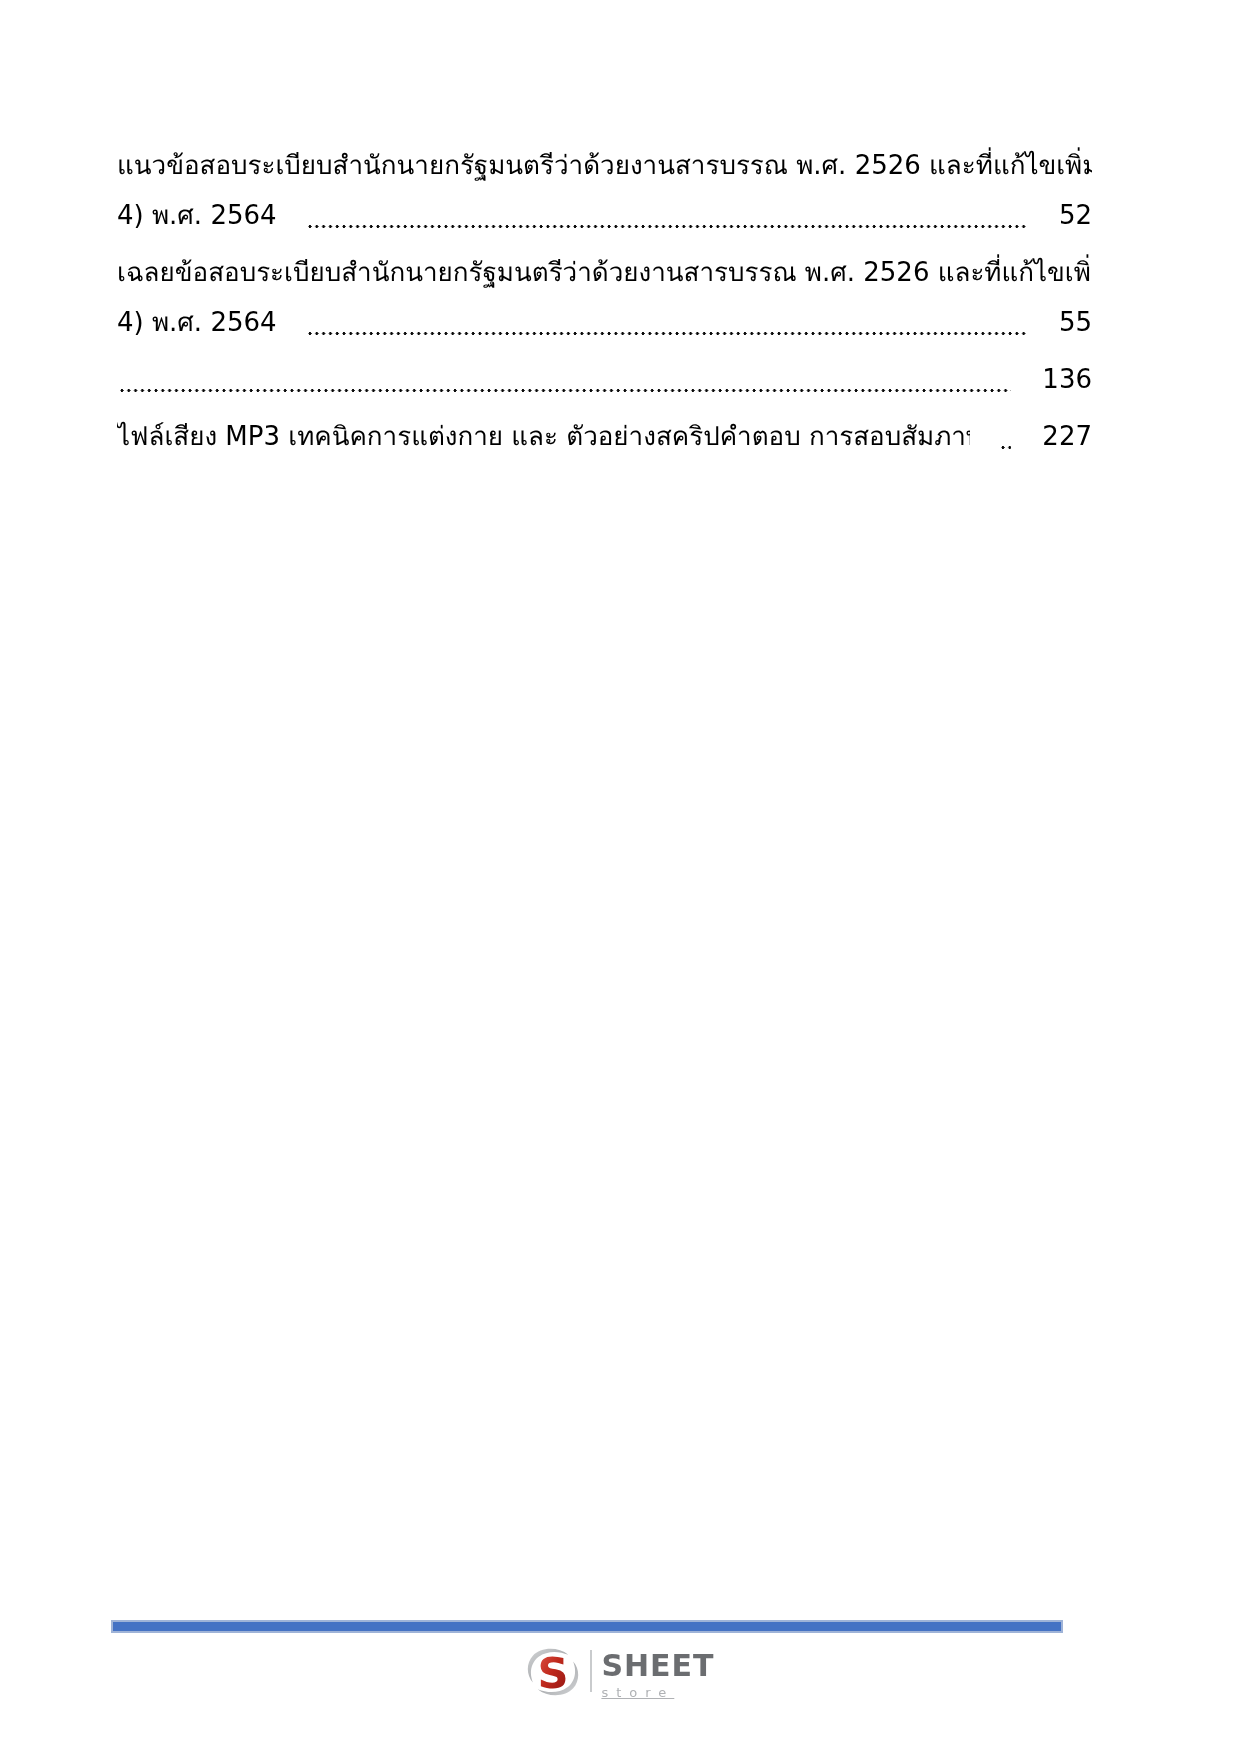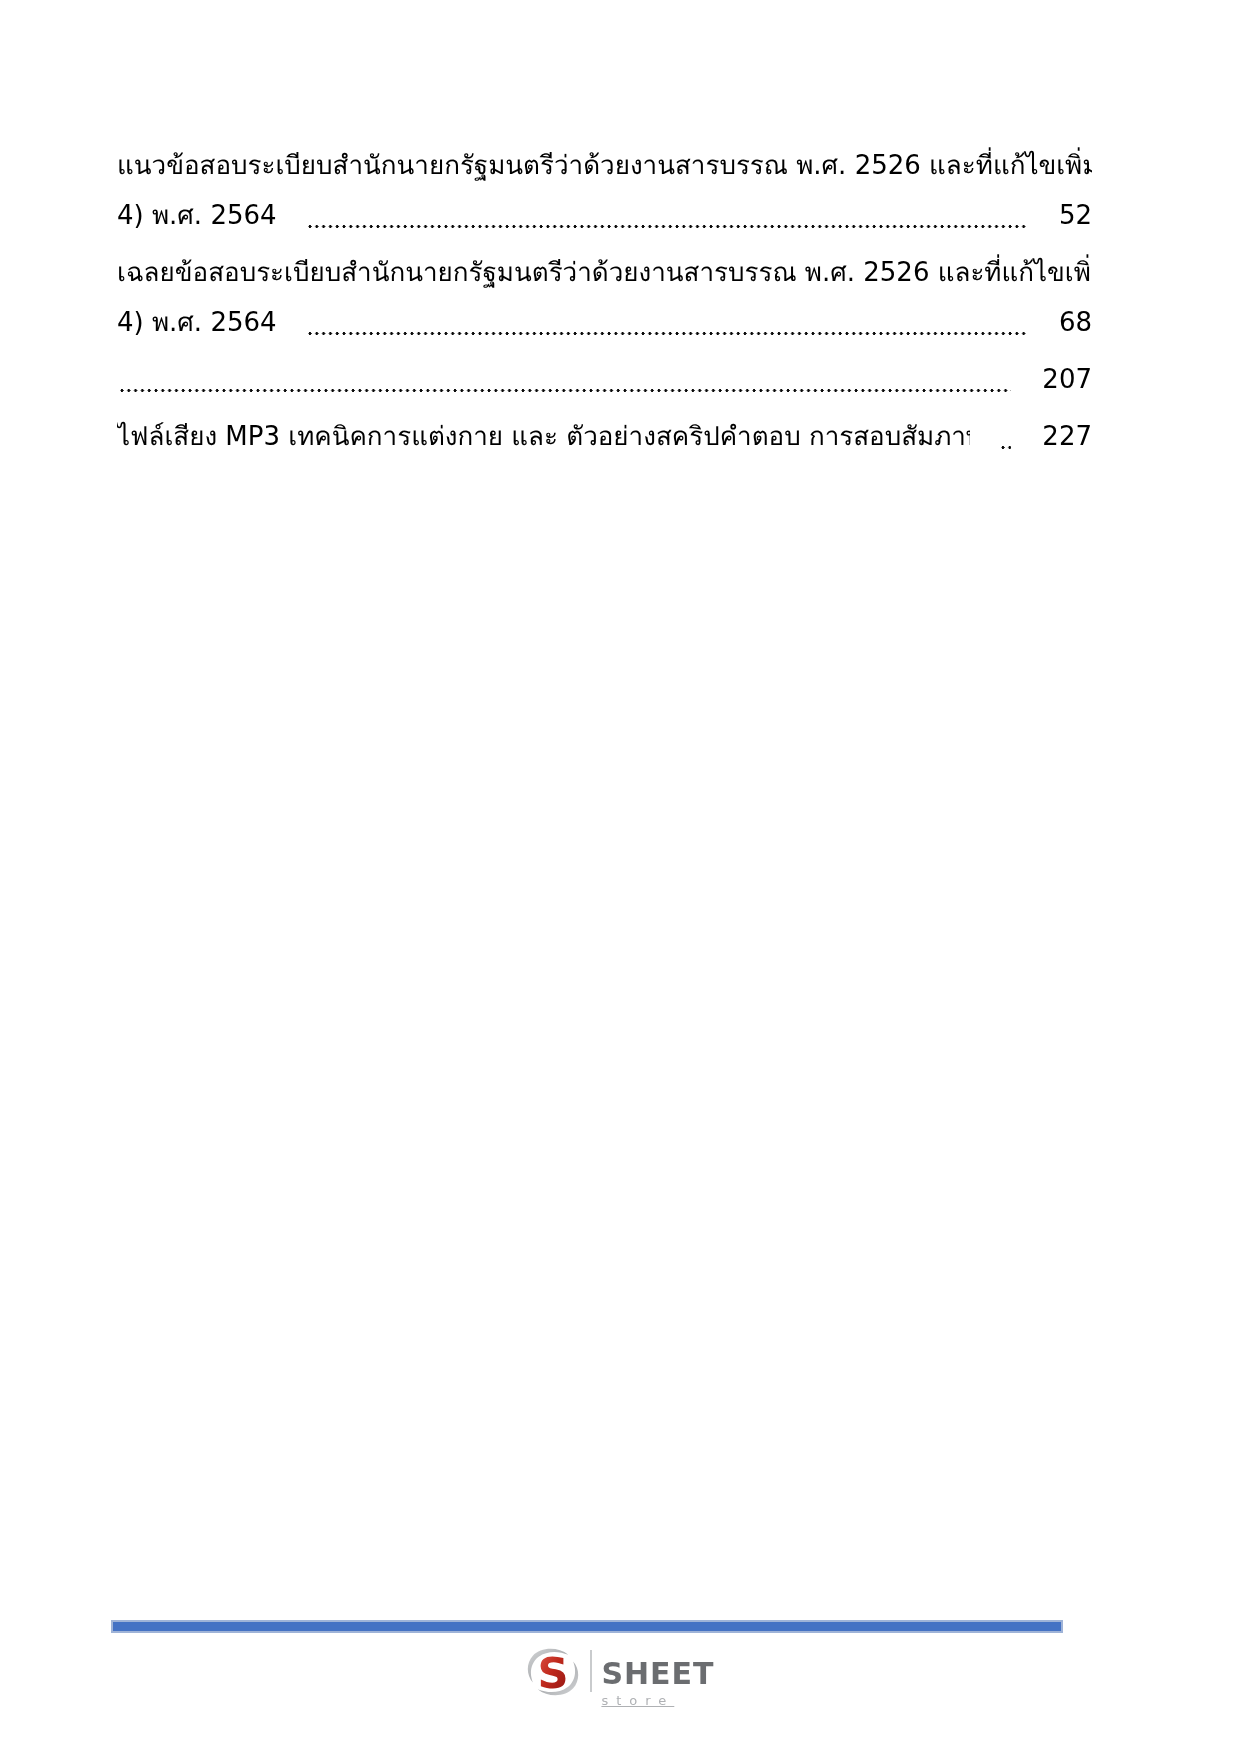--- a/index.html
+++ b/index.html
@@ -88,21 +88,21 @@
   .logo-divider {
     width: 2px;
     height: 42px;
     background: #C9CBCD;
     margin-top: 2px;
     flex: 0 0 auto;
   }
   .logo-textcol {
     display: flex;
     flex-direction: column;
-    margin-top: 11px;
+    margin-top: 3px;
   }
   .logo-main {
     font-size: 30px;
     font-weight: bold;
     letter-spacing: 1px;
     line-height: 1;
     color: #6B6D70;
   }
   .logo-sub {
     font-size: 13px;
@@ -127,29 +127,29 @@
         <span class="leader"></span>
         <span class="toc-page">52</span>
       </div>
     </div>
 
     <div class="toc-entry">
       <div class="toc-line">เฉลยข้อสอบระเบียบสำนักนายกรัฐมนตรีว่าด้วยงานสารบรรณ พ.ศ. 2526 และที่แก้ไขเพิ่มเติมถึง (ฉบับที่</div>
       <div class="toc-line flexline">
         <span class="toc-text">4) พ.ศ. 2564</span>
         <span class="leader"></span>
-        <span class="toc-page">68</span>
+        <span class="toc-page">55</span>
       </div>
     </div>
 
 
     <div class="toc-entry">
       <div class="toc-line flexline">
         <span class="leader"></span>
-        <span class="toc-page">207</span>
+        <span class="toc-page">136</span>
       </div>
     </div>
 
     <div class="toc-entry">
       <div class="toc-line flexline">
         <span class="toc-text">ไฟล์เสียง MP3 เทคนิคการแต่งกาย และ ตัวอย่างสคริปคำตอบ การสอบสัมภาษณ์เข้างานราชการ</span>
         <span class="leader"></span>
         <span class="toc-page">227</span>
       </div>
     </div>

